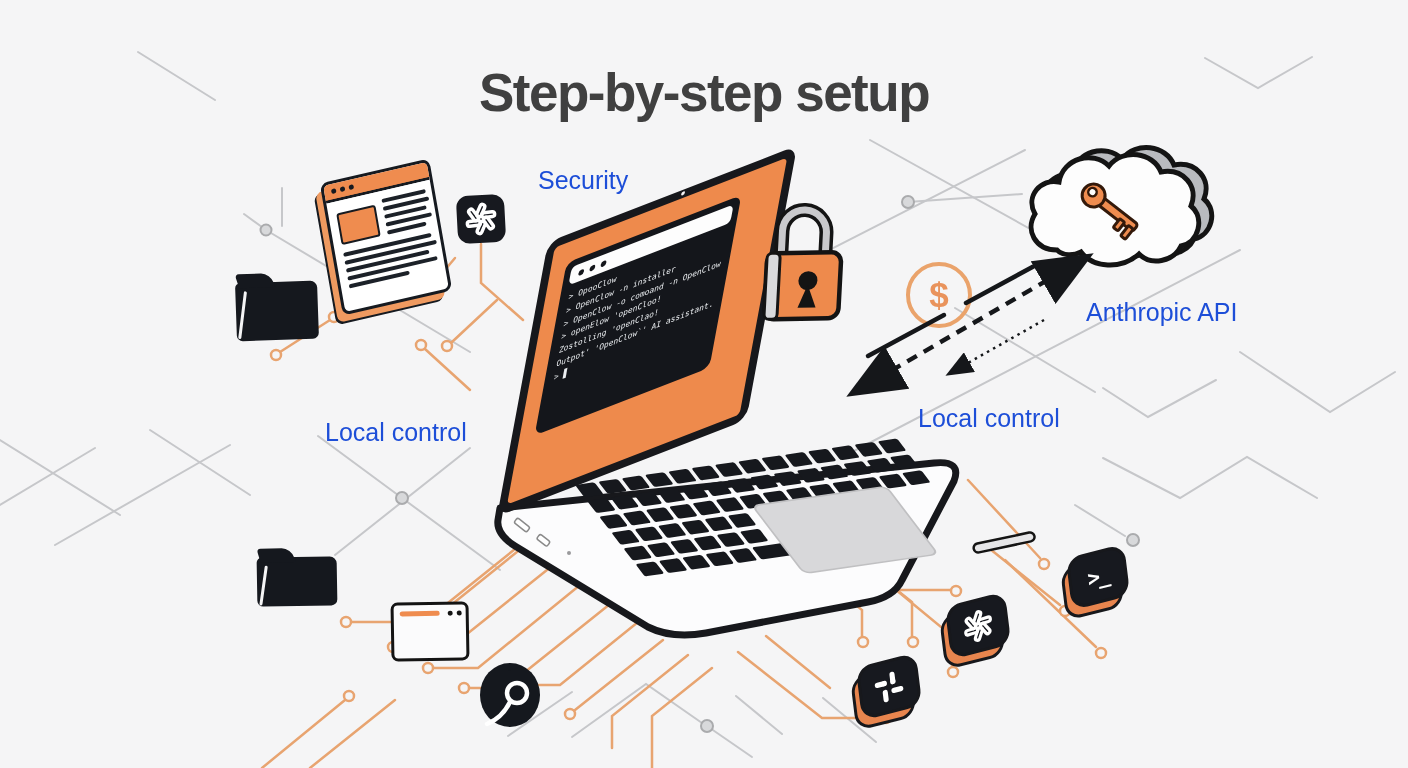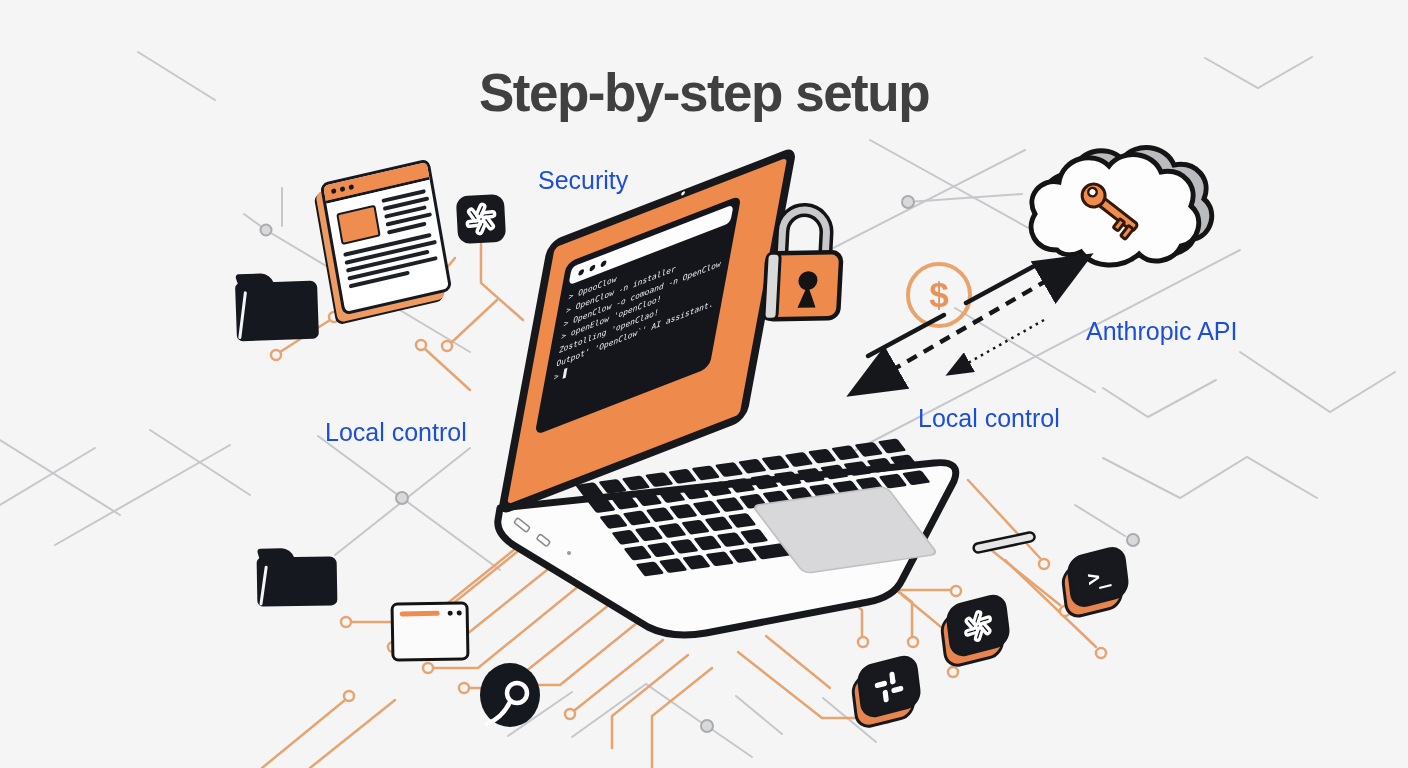--- a/index.html
+++ b/index.html
@@ -6,21 +6,21 @@
   .canvas{position:relative;width:1408px;height:768px;background:#f5f5f6;overflow:hidden;
           font-family:"Liberation Sans",sans-serif;color:#161b24;}
   svg{display:block;}
   .layer{position:absolute;left:0;top:0;width:1408px;height:768px;}
   .z1{z-index:1}.z7{z-index:7}
 
   .page-title{position:absolute;left:0;top:26px;width:100%;text-align:center;z-index:8;
     font-size:53px;font-weight:600;letter-spacing:-1.5px;color:#404040;}
   .label{position:absolute;z-index:8;font-size:25px;font-weight:500;color:#1d4ed8;white-space:nowrap;}
   .lbl-security{left:538px;top:166px;}
-  .lbl-anthropic{left:1086px;top:317px;}
+  .lbl-anthropic{left:1086px;top:298px;}
   .lbl-local-left{left:325px;top:418px;}
   .lbl-local-right{left:918px;top:404px;}
 
   
   .screen{position:absolute;left:548px;top:242px;width:250px;height:265px;z-index:3;
     transform-origin:0 0;transform:matrix(0.93,-0.36,-0.18,0.97,0,0);
     background:#ee8a4c;border:9px solid #17181c;border-radius:14px;}
   .webcam{position:absolute;top:-7px;left:54%;width:4px;height:4px;border-radius:50%;background:#f5f5f6;}
   .terminal{position:absolute;left:17px;top:22px;width:188px;height:178px;background:#14161b;border-radius:9px;}
   .term-titlebar{position:absolute;left:7px;top:7px;right:7px;height:19px;background:#fdfdfd;border-radius:6px;

